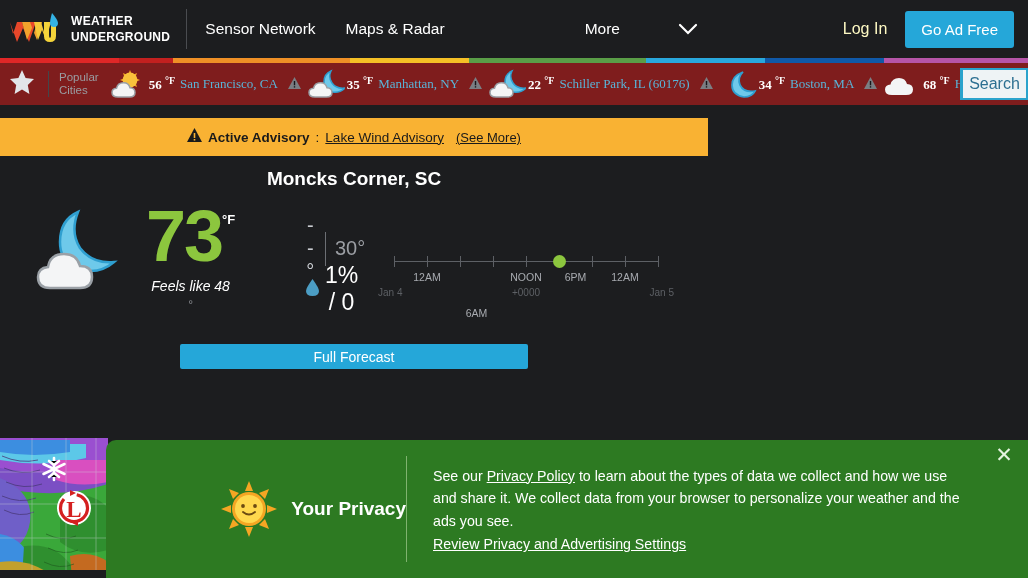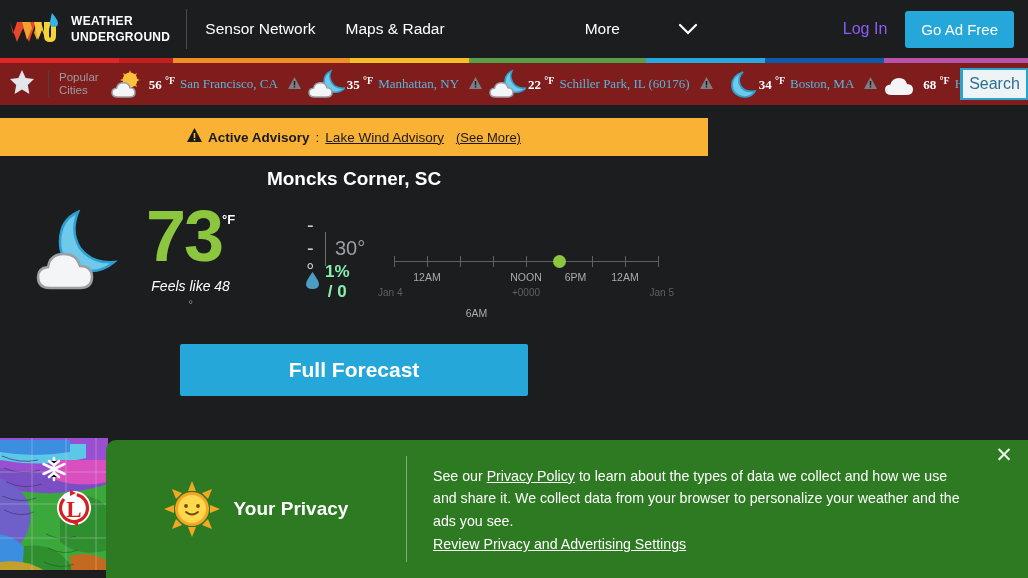--- a/index.html
+++ b/index.html
@@ -24,21 +24,21 @@
     letter-spacing: .3px; margin-left: 7px; white-space: pre-line;
   }
   .nav-div { width: 1px; height: 40px; background: #4a4c50; margin: 0 18px 0 16px; }
   .nav-link {
     color: #ffffff; font-size: 15.5px; margin-right: 30px; white-space: nowrap;
     cursor: pointer;
   }
   .nav-more { color: #ffffff; font-size: 15.5px; margin-left: 110px; cursor: pointer; }
   .chev { margin-left: 58px; cursor: pointer; display: flex; align-items: center; }
   .nav-right { margin-left: auto; display: flex; align-items: center; padding-right: 14px; }
-  .login { color: #8b5cf6; font-size: 16px; margin-right: 18px; cursor: pointer; }
+  .login { color: #fef9c3; font-size: 16px; margin-right: 18px; cursor: pointer; }
   .adfree {
     background: #25a7d9; color: #fff; font-size: 15px; border: none;
     padding: 10px 16px; border-radius: 3px; cursor: pointer;
     font-family: "Liberation Sans", sans-serif;
   }
 
   
   .gradbar { position: absolute; top: 58px; left: 0; width: 1028px; height: 5px; display: flex; }
   .gradbar i { height: 5px; display: block; }
 
@@ -97,21 +97,21 @@
   .feelsdot { color: #8a8d92; font-size: 12px; margin-top: 4px; }
   .hilo {
     position: absolute; left: 160px; top: 14px; display: flex; align-items: center;
   }
   .hilo .hi { color: #c9ccd1; font-size: 20px; }
   .hilo .sep { width: 1px; height: 34px; background: #6c6f74; margin: 0 10px; }
   .hilo .lo { color: #9a9da2; font-size: 20px; }
   .precip {
     position: absolute; left: 160px; top: 62px; display: flex; align-items: center; gap: 6px;
   }
-  .precip .txt { color: #86efac; font-size: 17px; font-weight: bold; }
+  .precip .txt { color: #ffffff; font-size: 23px; }
 
   
   .spark { position: absolute; left: 378px; top: 250px; width: 296px; height: 66px; }
   .spark .temps { display: flex; justify-content: space-between; width: 100%; }
   .spark .temps span { color: #5d6065; font-size: 10.5px; width: 32px; text-align: center; }
   .spark .axisbox { position: relative; height: 16px; margin-top: 4px; }
   .spark .axisline { position: absolute; left: 16px; right: 16px; top: 7px; height: 1px; background: #5d6065; }
   .spark .tick { position: absolute; top: 2px; width: 1px; height: 11px; background: #5d6065; }
   .spark .dot {
     position: absolute; top: 1px; width: 13px; height: 13px; border-radius: 50%;
@@ -121,38 +121,38 @@
   .spark .hours span {
     position: absolute; color: #a8abb0; font-size: 10.5px; transform: translateX(-50%);
   }
   .spark .days { position: relative; height: 14px; margin-top: 2px; }
   .spark .days .l { position: absolute; left: 0; color: #5d6065; font-size: 10px; }
   .spark .days .c { position: absolute; left: 50%; transform: translateX(-50%); color: #5d6065; font-size: 10px; }
   .spark .days .r { position: absolute; right: 0; color: #5d6065; font-size: 10px; }
 
   
   .fullfc {
-    position: absolute; left: 180px; top: 344px; width: 348px; height: 52px;
-    background: #25a7d9; color: #ffffff; font-size: 21px; border: none;
-    border-radius: 2px; cursor: pointer; font-family: "Liberation Sans", sans-serif; font-weight: bold;
+    position: absolute; left: 180px; top: 344px; width: 348px; height: 25px;
+    background: #25a7d9; color: #ffffff; font-size: 14px; border: none;
+    border-radius: 2px; cursor: pointer; font-family: "Liberation Sans", sans-serif;
   }
 
   
   .mapthumb {
     position: absolute; left: 0; top: 438px; width: 108px; height: 140px;
     overflow: hidden; background: #2a6d2a; cursor: pointer;
   }
 
   
   .privacy {
     position: absolute; left: 106px; top: 440px; width: 922px; height: 138px;
     background: #2d7a22; border-top-left-radius: 10px;
     display: flex; align-items: center;
   }
-  .pv-left { width: 300px; display: flex; align-items: center; justify-content: center; gap: 14px; flex: none; }
+  .pv-left { width: 300px; display: flex; align-items: center; justify-content: flex-end; gap: 14px; flex: none; }
   .pv-title { color: #ffffff; font-size: 19px; font-weight: bold; }
   .pv-rule { width: 1px; height: 106px; background: #7fb36f; flex: none; }
   .pv-body { padding-left: 26px; max-width: 560px; }
   .pv-body p { color: #ffffff; font-size: 14.2px; line-height: 22.5px; }
   .pv-body a { color: #ffffff; text-decoration: underline; cursor: pointer; }
   .pv-link { display: inline-block; margin-top: 4px; color: #ffffff; font-size: 14.2px; text-decoration: underline; cursor: pointer; }
   .pv-close {
     position: absolute; right: 10px; top: 440px; width: 28px; height: 28px;
     display: flex; align-items: center; justify-content: center;
     color: #e4f3df; font-size: 21px; cursor: pointer; line-height: 1;

